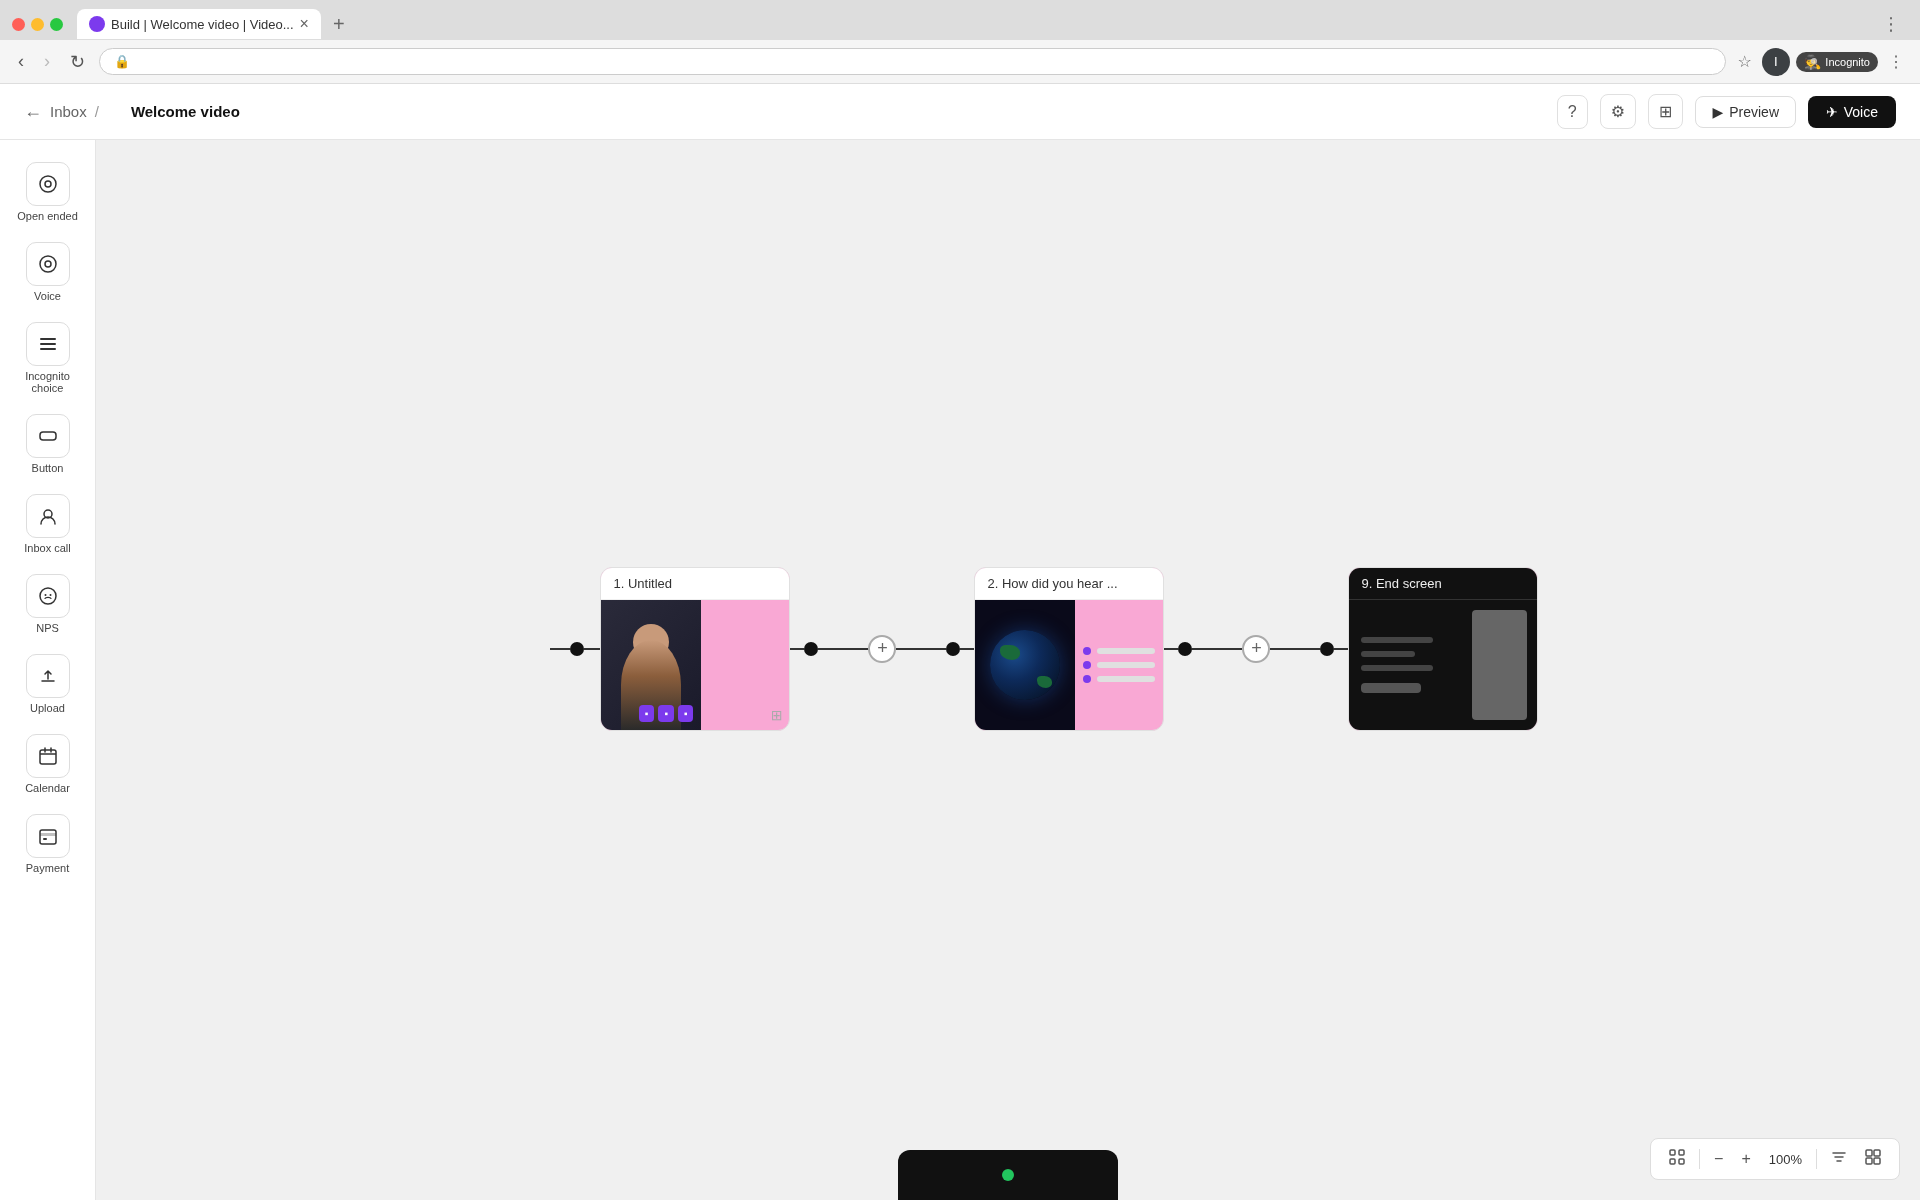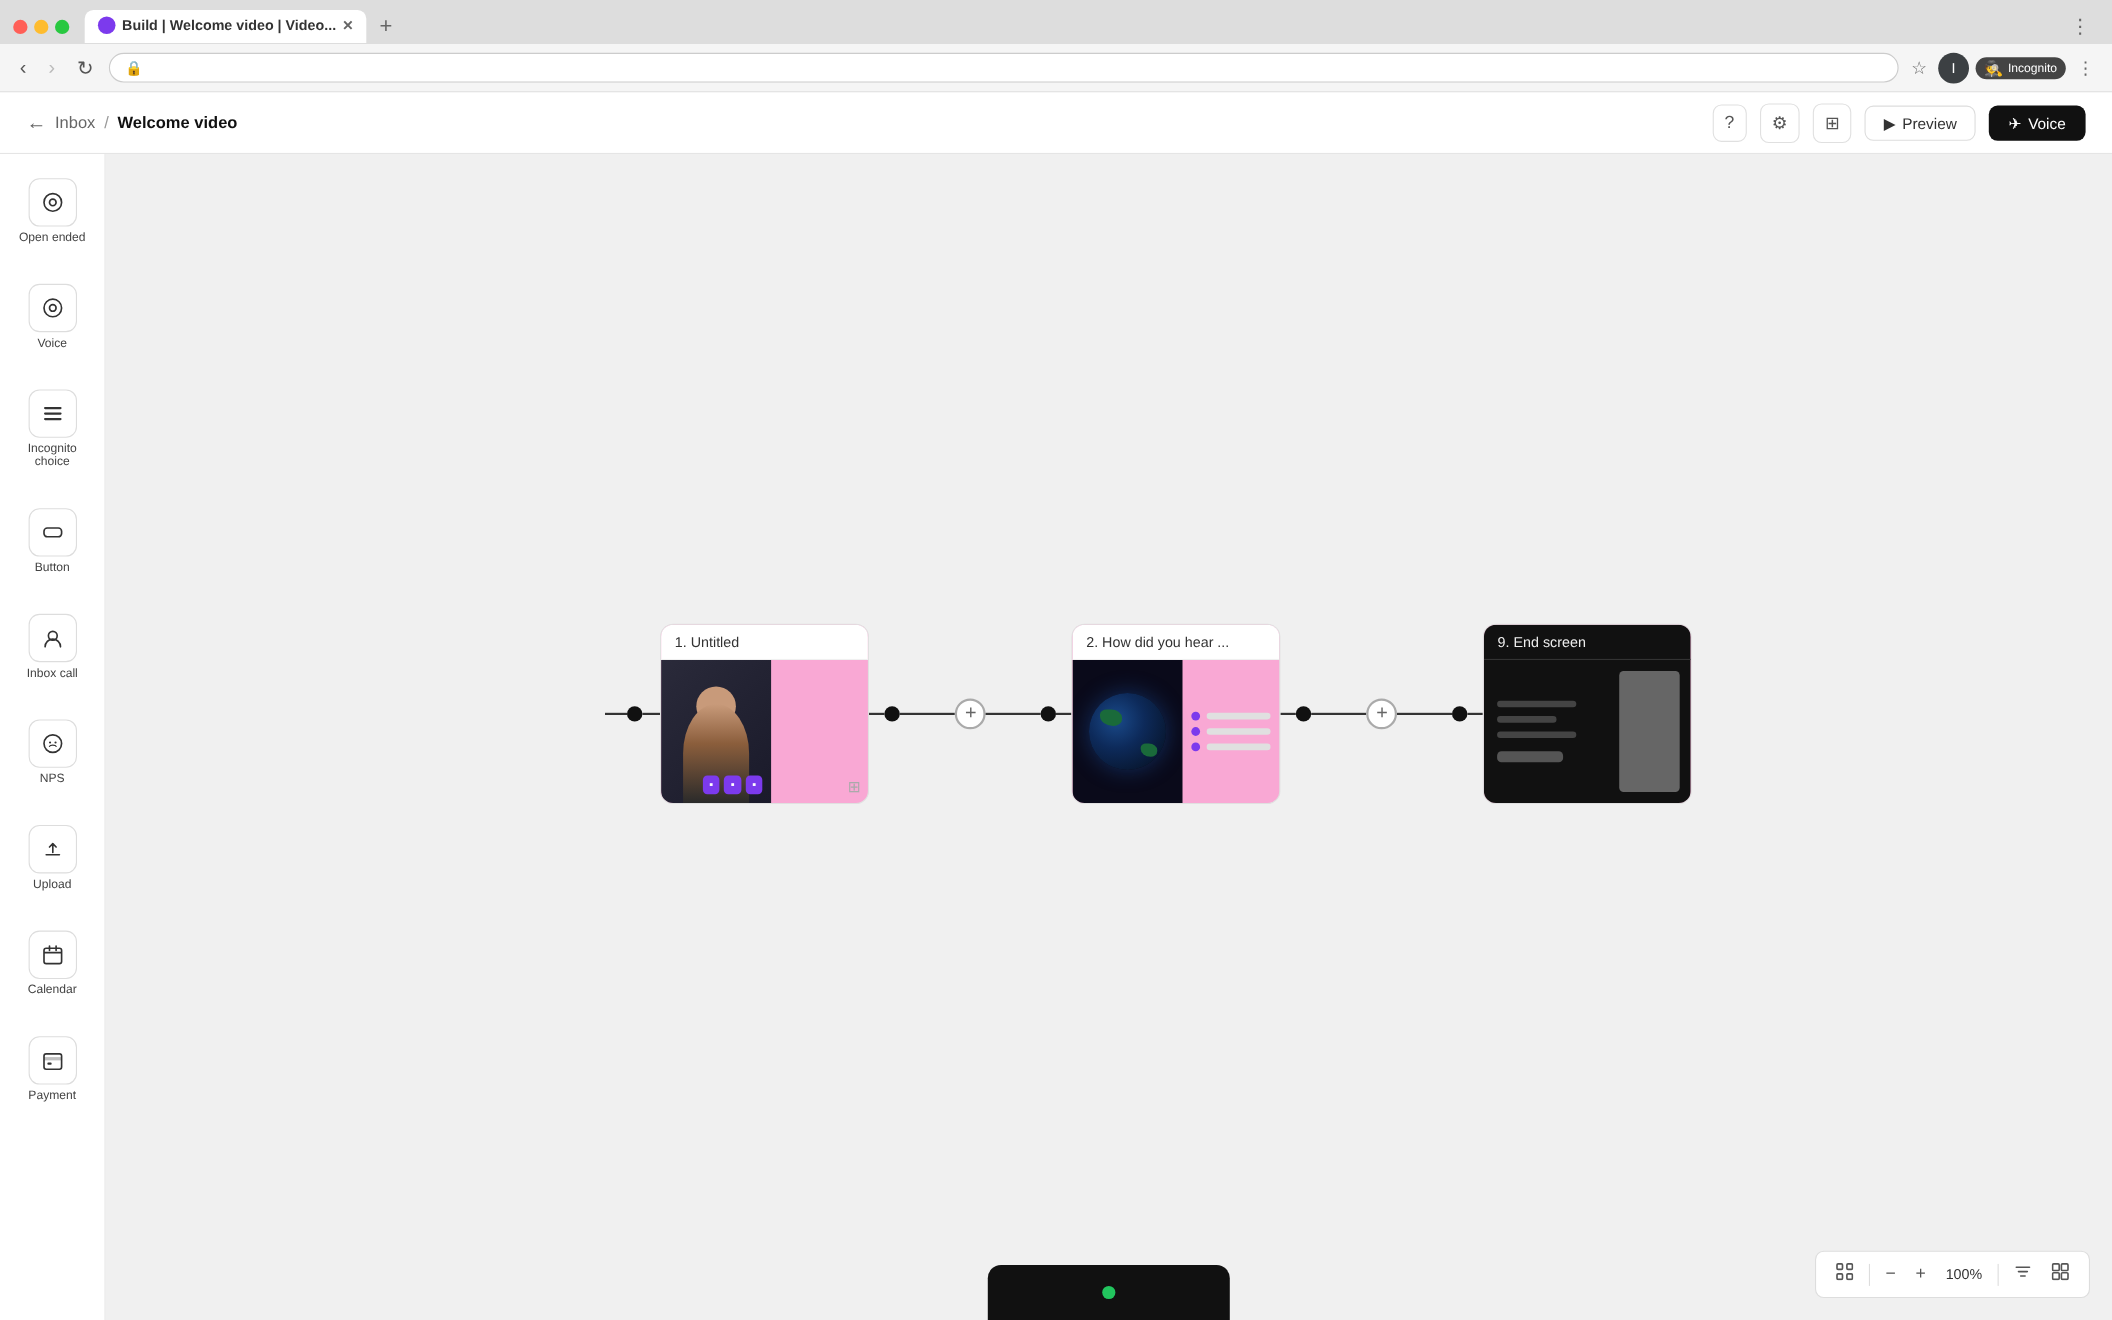--- a/index.html
+++ b/index.html
@@ -1,48 +1,48 @@
 <!DOCTYPE html>
 <html><head>
   <meta charset="utf-8">
   <style>
     * { box-sizing: border-box; margin: 0; padding: 0; }
     body { font-family: -apple-system, BlinkMacSystemFont, 'Segoe UI', sans-serif; background: #f0f0f0; width: 1920px; height: 1200px; overflow: hidden; }
     .browser-tab-bar { display: flex; align-items: center; padding: 8px 12px 0; background: #ddd; gap: 4px; height: 40px; }
-    .browser-tab { display: flex; gap: 6px; background: white; border-radius: 8px 8px 0 0; padding: 6px 12px; font-size: 13px; color: #333; min-width: 200px; font-weight: bold; }
+    .browser-tab { display: flex; align-items: center; gap: 6px; background: white; border-radius: 8px 8px 0 0; padding: 6px 12px; font-size: 13px; color: #333; min-width: 200px; }
     .browser-tab .tab-favicon { width: 16px; height: 16px; background: #7c3aed; border-radius: 50%; flex-shrink: 0; }
     .browser-tab .tab-close { margin-left: auto; color: #666; font-size: 16px; cursor: pointer; }
     .browser-tab-new { background: none; border: none; font-size: 20px; color: #666; cursor: pointer; padding: 4px 8px; }
     .browser-nav-bar { display: flex; align-items: center; background: #f5f5f5; padding: 6px 12px; gap: 8px; border-bottom: 1px solid #ddd; height: 44px; }
     .nav-btn { background: none; border: none; font-size: 18px; color: #555; cursor: pointer; padding: 4px 6px; border-radius: 4px; }
     .nav-btn:disabled { color: #bbb; cursor: default; }
     .address-bar { flex: 1; background: white; border: 1px solid #ccc; border-radius: 20px; padding: 5px 14px; font-size: 13px; color: #333; display: flex; align-items: center; gap: 8px; }
     .address-bar .url-text { color: #555; font-size: 13px; overflow: hidden; white-space: nowrap; text-overflow: ellipsis; }
     .nav-icons { display: flex; gap: 6px; align-items: center; }
     .nav-icon-btn { background: none; border: none; font-size: 16px; color: #666; cursor: pointer; padding: 4px; border-radius: 4px; }
     .incognito-badge { background: #444; color: white; font-size: 11px; padding: 2px 8px; border-radius: 12px; display: flex; align-items: center; gap: 4px; }
     .incognito-icon { font-size: 14px; }
 
     
     .app-header { display: flex; align-items: center; justify-content: space-between; background: white; padding: 0 24px; height: 56px; border-bottom: 1px solid #e5e5e5; }
     .header-left { display: flex; align-items: center; gap: 8px; font-size: 15px; color: #333; }
     .header-left .breadcrumb-sep { color: #999; }
     .header-left .back-btn { color: #666; font-size: 18px; cursor: pointer; }
     .header-left .breadcrumb-link { color: #666; cursor: pointer; }
-    .header-left .breadcrumb-current { font-weight: 600; color: #111; }
+    .header-left .breadcrumb-current { font-weight: 600; color: #111; margin-left: 24px; }
     .header-right { display: flex; align-items: center; gap: 12px; }
     .header-icon-btn { background: none; border: 1px solid #e0e0e0; border-radius: 8px; padding: 7px 10px; cursor: pointer; color: #555; font-size: 16px; }
     .preview-btn { display: flex; align-items: center; gap: 6px; background: white; border: 1px solid #ddd; border-radius: 8px; padding: 7px 16px; font-size: 14px; color: #333; cursor: pointer; font-weight: 500; }
     .share-btn { display: flex; align-items: center; gap: 6px; background: #111; border: none; border-radius: 8px; padding: 8px 18px; font-size: 14px; color: white; cursor: pointer; font-weight: 500; }
 
     
     .app-body { display: flex; height: calc(1200px - 40px - 44px - 56px); }
 
     
-    .sidebar { width: 96px; background: white; border-right: 1px solid #e5e5e5; padding: 12px 8px; display: flex; flex-direction: column; gap: 16px; overflow-y: auto; }
+    .sidebar { width: 96px; background: white; border-right: 1px solid #e5e5e5; padding: 12px 8px; display: flex; flex-direction: column; gap: 0; overflow-y: auto; }
     .sidebar-item { display: flex; flex-direction: column; align-items: center; gap: 4px; padding: 10px 6px; border-radius: 10px; cursor: pointer; }
     .sidebar-item-icon { width: 44px; height: 44px; border: 1.5px solid #ddd; border-radius: 10px; display: flex; align-items: center; justify-content: center; font-size: 18px; color: #333; background: white; }
     .sidebar-item-label { font-size: 11px; color: #444; text-align: center; }
 
     
     .canvas { flex: 1; background: #f0f0f0; position: relative; overflow: hidden; }
 
     
     .flow-container { position: absolute; top: 50%; left: 50%; transform: translate(-50%, -50%); display: flex; align-items: center; gap: 0; }
     .flow-node { position: relative; }

